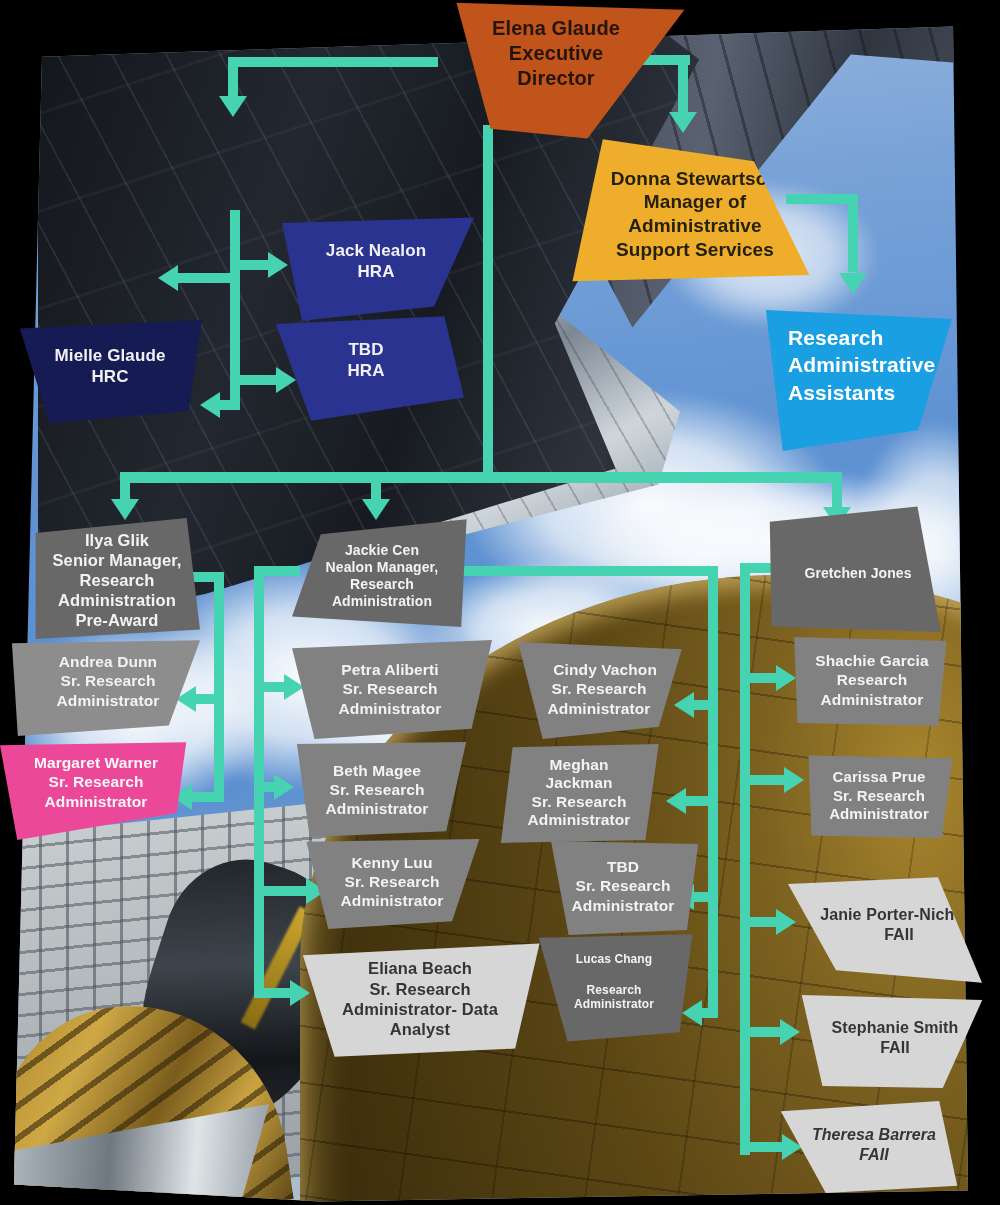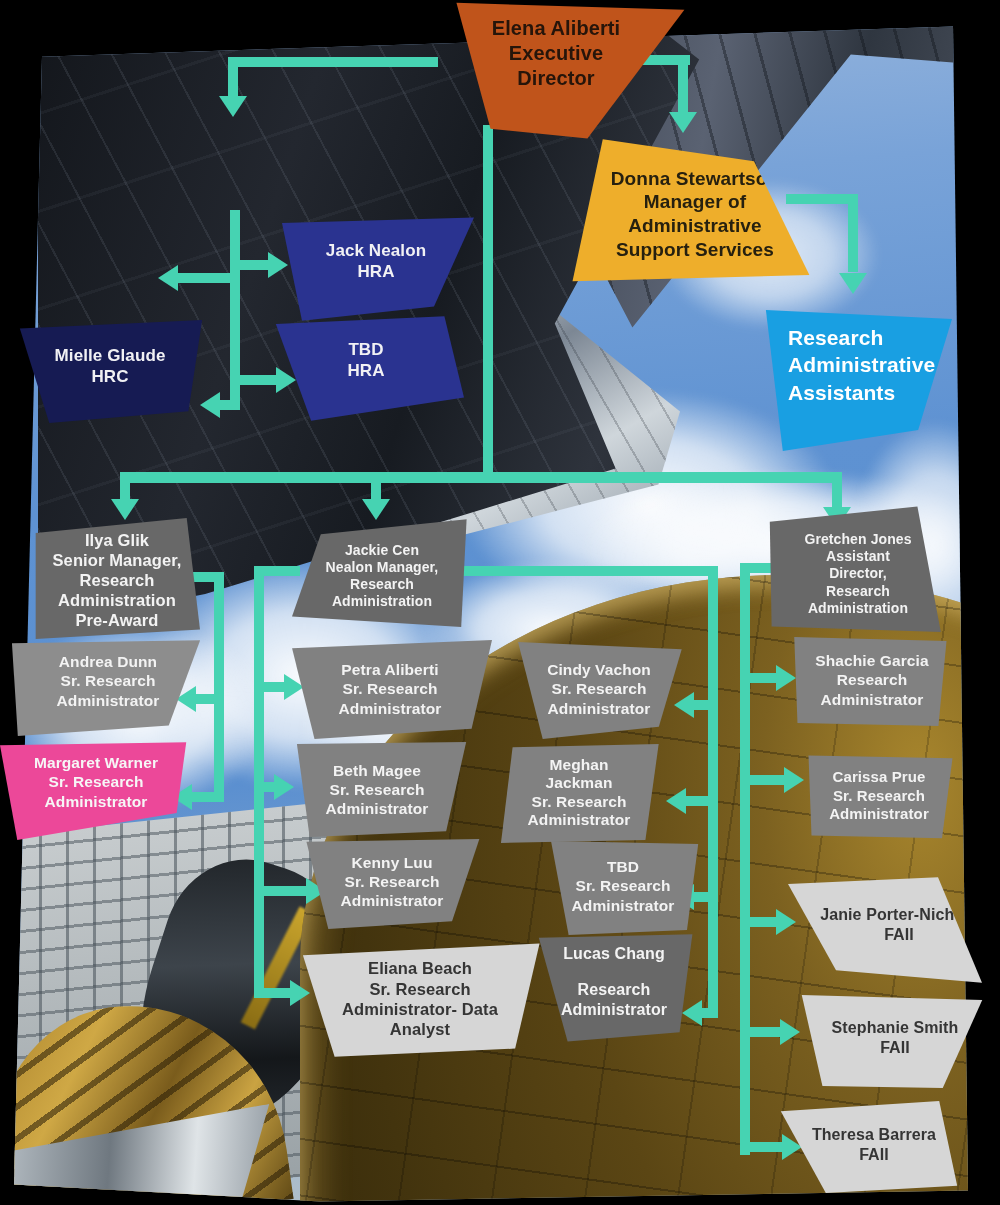--- a/index.html
+++ b/index.html
@@ -98,43 +98,43 @@
            font-size:14px;line-height:1.22;padding:6px 24px;box-sizing:border-box;}
   .n-gretchen{left:768px;top:501px;width:180px;height:138px;clip-path:polygon(1% 15%,83% 4%,96% 95%,2% 91%);
            font-size:14px;line-height:1.22;padding:14px 30px 6px 30px;box-sizing:border-box;}
   .n-andrea{left:10px;top:634px;width:196px;height:104px;clip-path:polygon(1% 9%,97% 6%,81% 88%,4% 98%);
            font-size:15.5px;padding:0 34px 10px 34px;box-sizing:border-box;}
   .n-margaret{left:0;top:738px;width:192px;height:104px;clip-path:polygon(0 7%,97% 4%,92% 72%,9% 98%);
            font-size:15.5px;padding:0 26px 16px 26px;box-sizing:border-box;}
   .n-petra{left:288px;top:638px;width:204px;height:102px;clip-path:polygon(2% 10%,100% 2%,90% 89%,13% 99%);
            font-size:15.5px;padding:0 36px;box-sizing:border-box;}
   .n-cindy{left:511px;top:638px;width:176px;height:102px;clip-path:polygon(4% 4%,97% 11%,84% 87%,18% 99%);
-           font-size:15.5px;padding:0 30px;box-sizing:border-box;}
+           font-size:15.5px;padding:0 30px;box-sizing:border-box;align-items:flex-end;}
   .n-beth{left:286px;top:741px;width:182px;height:97px;clip-path:polygon(6% 3%,99% 1%,88% 93%,13% 99%);
            font-size:15.5px;padding:0 32px;box-sizing:border-box;}
   .n-meghan{left:496px;top:741px;width:166px;height:103px;clip-path:polygon(10% 6%,98% 3%,90% 96%,3% 99%);
            font-size:15.5px;line-height:1.18;padding:0 30px;box-sizing:border-box;}
   .n-kenny{left:301px;top:836px;width:182px;height:97px;clip-path:polygon(3% 6%,98% 3%,83% 88%,15% 96%);
            font-size:15.5px;padding:0 32px 6px 32px;box-sizing:border-box;}
   .n-tbd-sra{left:543px;top:836px;width:160px;height:100px;clip-path:polygon(5% 5%,97% 8%,90% 94%,16% 99%);
            font-size:15.5px;padding:0 24px;box-sizing:border-box;}
   .n-eliana{left:298px;top:940px;width:244px;height:118px;clip-path:polygon(2% 13%,99% 3%,89% 92%,15% 99%);
            font-size:16.5px;padding:4px 38px;box-sizing:border-box;}
   .n-lucas{left:534px;top:932px;width:160px;height:114px;clip-path:polygon(3% 5%,99% 2%,91% 88%,21% 96%);
-           font-size:16px;padding:0 25px 14px 25px;box-sizing:border-box;gap:16px;}
+           font-size:12px;padding:0 25px 14px 25px;box-sizing:border-box;gap:16px;}
   .n-shachie{left:791px;top:630px;width:162px;height:100px;clip-path:polygon(2% 7%,96% 11%,91% 96%,4% 93%);
            font-size:15.5px;padding:0 20px;box-sizing:border-box;}
   .n-carissa{left:804px;top:750px;width:150px;height:92px;clip-path:polygon(3% 6%,99% 9%,92% 96%,5% 93%);
            font-size:15px;padding:0 14px;box-sizing:border-box;}
   .n-janie{left:784px;top:874px;width:200px;height:112px;clip-path:polygon(2% 9%,77% 3%,99% 97%,26% 86%);
            font-size:16px;padding:14px 6px 24px 36px;box-sizing:border-box;}
   .n-stephanie{left:798px;top:992px;width:188px;height:100px;clip-path:polygon(2% 3%,98% 8%,77% 96%,13% 94%);
            font-size:16px;padding:6px 16px 14px 22px;box-sizing:border-box;}
   .n-theresa{left:779px;top:1096px;width:180px;height:102px;clip-path:polygon(1% 15%,89% 5%,99% 88%,26% 95%);
-           font-size:16px;padding:10px 16px 14px 26px;box-sizing:border-box;}
+           font-size:16px;padding:10px 16px 14px 26px;box-sizing:border-box;font-style:italic;}
 </style>
 </head>
 <body>
 
 <div class="stage">
 
   <div class="photo">
     <div class="sky"></div>
     <div class="cloud" style="left:460px;top:390px;width:380px;height:230px;"></div>
     <div class="cloud" style="left:580px;top:470px;width:420px;height:150px;"></div>
@@ -217,21 +217,21 @@
     <div class="ah ah-r" style="left:784px;top:767px;"></div>
     <div class="cl" style="left:750px;top:917px;width:32px;height:10px;"></div>
     <div class="ah ah-r" style="left:776px;top:909px;"></div>
     <div class="cl" style="left:750px;top:1027px;width:36px;height:10px;"></div>
     <div class="ah ah-r" style="left:780px;top:1019px;"></div>
     <div class="cl" style="left:740px;top:1142px;width:48px;height:10px;"></div>
     <div class="ah ah-r" style="left:782px;top:1134px;"></div>
   </div>
 
   <div class="node c-orange n-elena">
-    <span>Elena Aliberti</span>
+    <span>Elena Glaude</span>
     <span>Executive Director</span>
   </div>
   <div class="node c-navy n-jack">
     <span>Jack Nealon</span>
     <span>HRA</span>
   </div>
   <div class="node c-navyd n-mielle">
     <span>Mielle Glaude</span>
     <span>HRC</span>
   </div>
@@ -250,21 +250,20 @@
   <div class="node c-gray1 n-ilya">
     <span>Ilya Glik</span>
     <span>Senior Manager, Research Administration Pre-Award</span>
   </div>
   <div class="node c-gray1 n-jackie">
     <span>Jackie Cen</span>
     <span>Nealon Manager, Research Administration</span>
   </div>
   <div class="node c-gray1 n-gretchen">
     <span>Gretchen Jones</span>
-    <span>Assistant Director, Research Administration</span>
   </div>
   <div class="node c-gray2b n-andrea">
     <span>Andrea Dunn</span>
     <span>Sr. Research Administrator</span>
   </div>
   <div class="node c-gray3 n-margaret">
     <span>Margaret Warner</span>
     <span>Sr. Research Administrator</span>
   </div>
   <div class="node c-gray2 n-petra">

